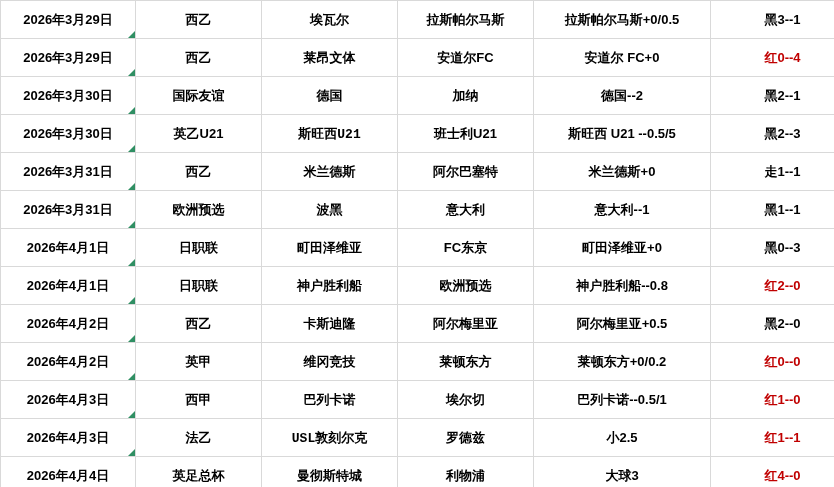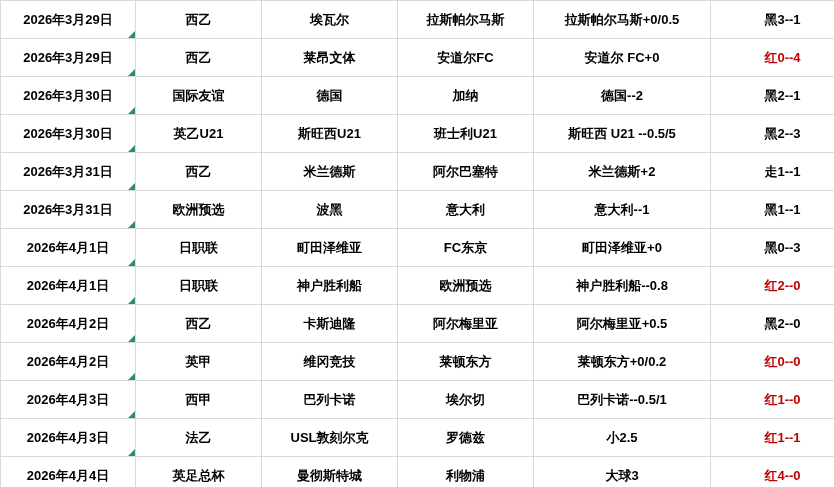--- a/index.html
+++ b/index.html
@@ -25,21 +25,21 @@
     vertical-align: middle;
     font-weight: bold;
     font-size: 13px;
     color: #000000;
     padding: 0 2px;
     overflow: hidden;
     white-space: nowrap;
   }
   td.col-date   { width: 130px; font-size: 13px; }
   td.col-league { width: 121px; font-size: 14px; }
-  td.col-home   { width: 131px; font-size: 14px; }
+  td.col-home   { width: 131px; font-size: 14px; font-family: Liberation Mono, monospace; }
   td.col-away   { width: 131px; font-size: 14px; }
   td.col-pick   { width: 172px; font-size: 13px; }
   td.col-result { width: 139px; font-size: 14px; border-right: 1px solid #d9d9d9; }
 
   
   td.col-date { position: relative; margin-left: 29px; }
   td.col-date::after {
     content: "";
     position: absolute;
     right: 0;
@@ -87,21 +87,21 @@
         <td class="col-home">斯旺西U21</td>
         <td class="col-away">班士利U21</td>
         <td class="col-pick">斯旺西 U21 --0.5/5</td>
         <td class="col-result res-black" style="color: rgb(0, 0, 0);">黑2--3</td>
       </tr>
       <tr>
         <td class="col-date">2026年3月31日</td>
         <td class="col-league">西乙</td>
         <td class="col-home">米兰德斯</td>
         <td class="col-away">阿尔巴塞特</td>
-        <td class="col-pick">米兰德斯+2</td>
+        <td class="col-pick">米兰德斯+0</td>
         <td class="col-result res-black" style="color: rgb(0, 0, 0);">走1--1</td>
       </tr>
       <tr>
         <td class="col-date">2026年3月31日</td>
         <td class="col-league">欧洲预选</td>
         <td class="col-home">波黑</td>
         <td class="col-away">意大利</td>
         <td class="col-pick">意大利--1</td>
         <td class="col-result res-black" style="color: rgb(0, 0, 0);">黑1--1</td>
       </tr>

